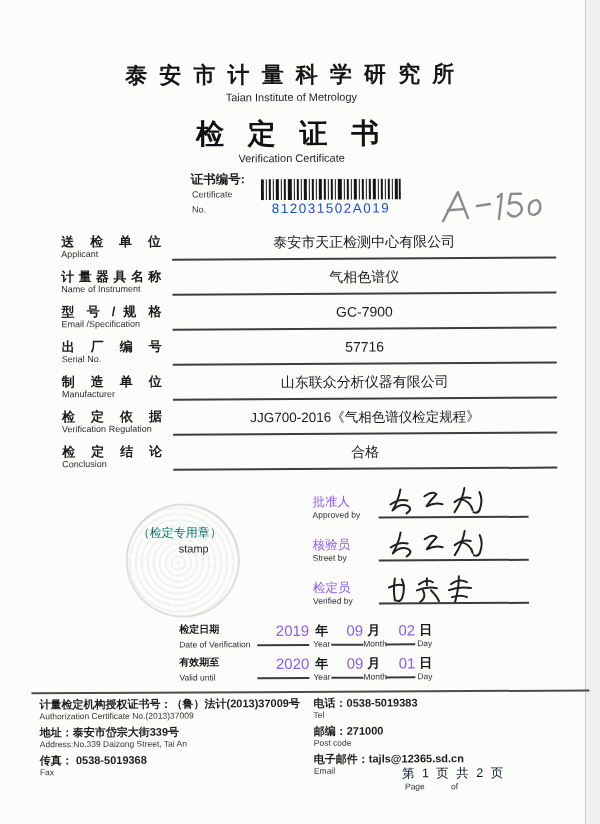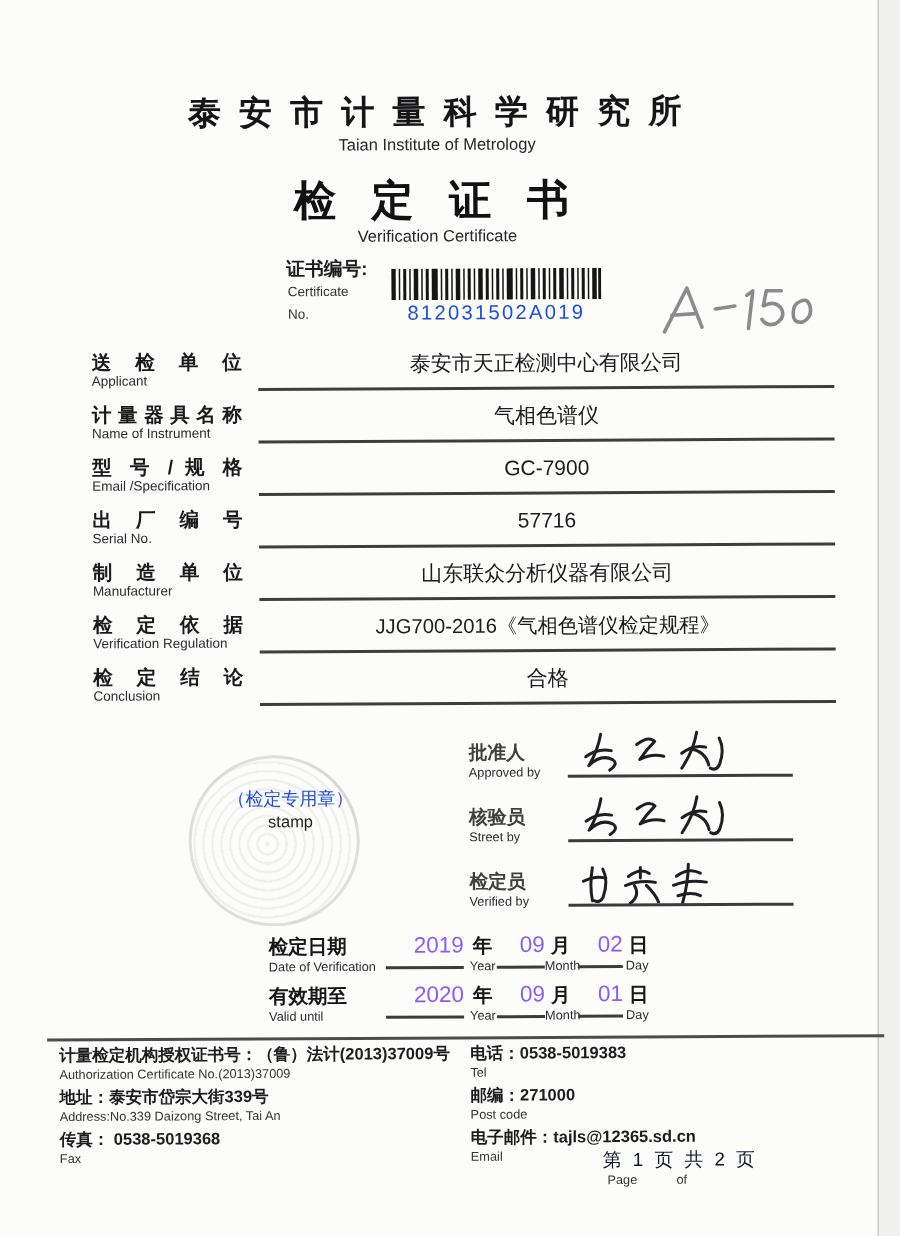--- a/index.html
+++ b/index.html
@@ -32,29 +32,29 @@
     font-size:13px; letter-spacing:0; color:#1a1a1c; text-align-last:justify; }
   .fen { position:absolute; left:0; top:16px; font-size:9px; color:#2c2c30; white-space:nowrap; }
   .fvalue { position:absolute; left:111px; top:2px; width:384px; text-align:center;
     font-size:14px; color:#1b1b1d; }
   .fline { position:absolute; left:111px; top:26px; width:384px; height:2px; background:#3e3e40; }
 
   .stamp-circle { left:125px; top:503px; width:114px; height:114px; border-radius:50%;
     border:2px solid rgba(175,175,168,0.38);
     background:repeating-radial-gradient(circle at 46% 52%, rgba(168,168,160,0.16) 0 1.5px, transparent 1.5px 6px);
   }
-  .stamp-cn { left:137px; top:524px; width:112px; text-align:center; font-size:12px; color:#1d4ed8; }
+  .stamp-cn { left:137px; top:524px; width:112px; text-align:left; font-size:12px; color:#0f766e; }
   .stamp-en { left:137px; top:542px; width:112px; text-align:center; font-size:11px; color:#1d1d1f; }
 
-  .sig-label { left:312px; font-size:12.5px; font-weight:bold; color:#404040; }
+  .sig-label { left:312px; font-size:12.5px; font-weight:normal; color:#8b5cf6; }
   .sig-en { left:312px; font-size:8.5px; color:#2c2c30; }
   .sig-line { left:378px; width:150px; height:1.5px; background:#3c3c3e; }
   .sig-svg { left:386px; }
 
-  .date-label { left:178px; font-size:13px; font-weight:bold; color:#161618; }
+  .date-label { left:178px; font-size:10px; font-weight:bold; color:#161618; }
   .date-en { left:178px; font-size:8.5px; color:#2c2c30; white-space:nowrap; }
   .date-num { width:52px; text-align:right; font-size:15px; color:#8b5cf6; }
   .date-uline { height:1.5px; background:#3c3c3e; }
   .date-cn { font-size:13px; font-weight:bold; color:#161618; }
   .date-sub { font-size:8.5px; color:#2c2c30; }
 
   .foot-divider { left:30px; top:691px; width:558px; height:2px; background:#4c4c4e; }
   .foot-col { top:697px; width:280px; }
   .fc-left { left:38px; } .fc-right { left:312px; }
   .fl-cn { font-size:11px; font-weight:bold; color:#1c1c1e; margin-top:0; line-height:13px; }

